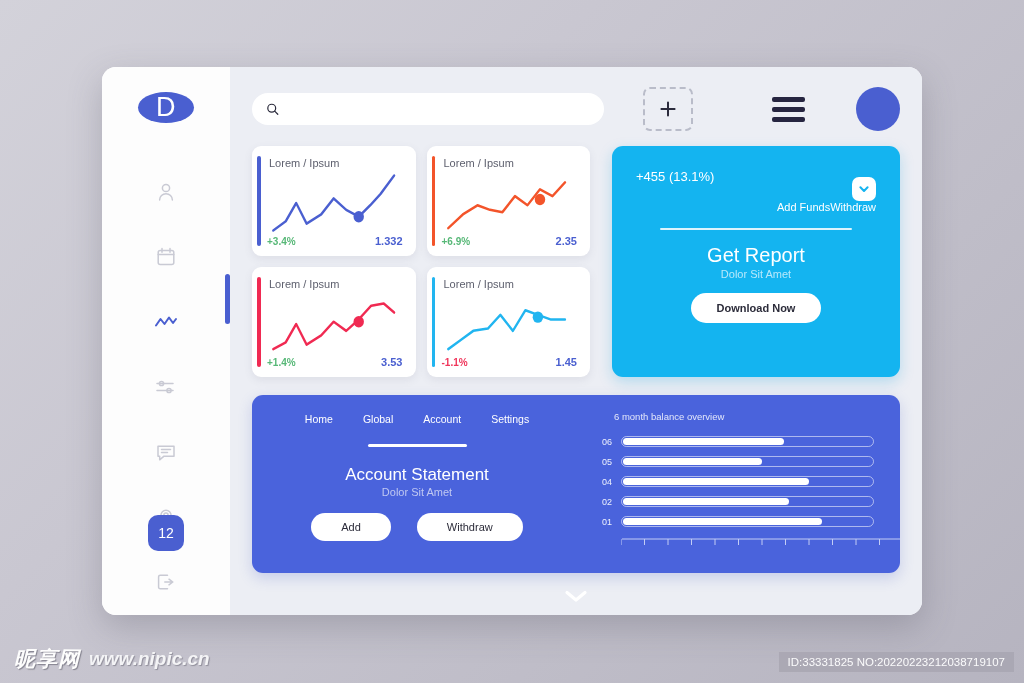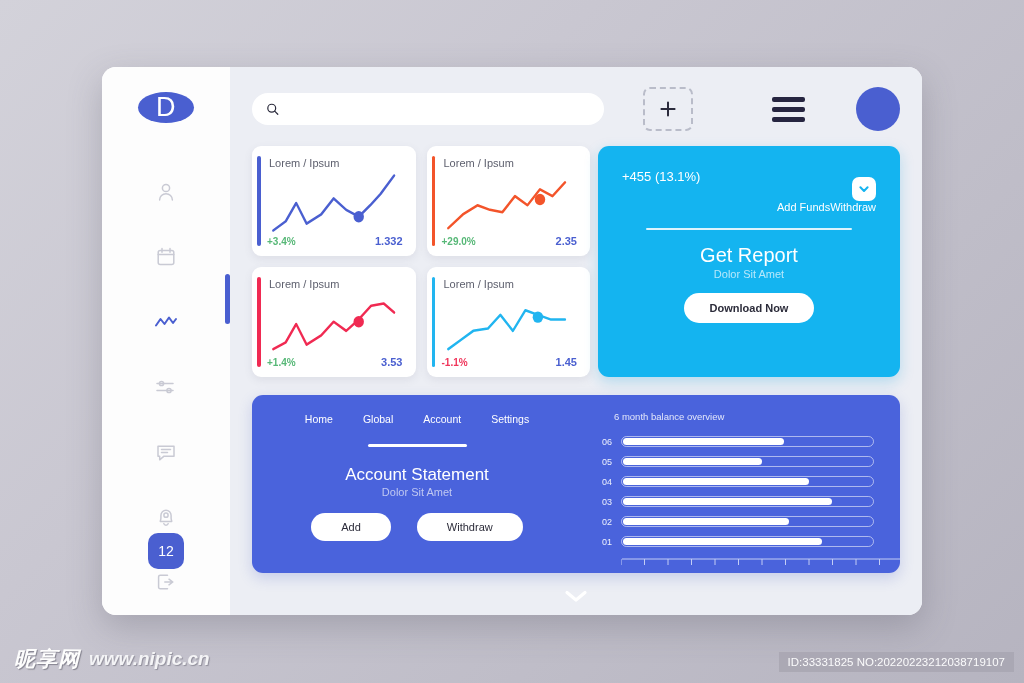--- a/index.html
+++ b/index.html
@@ -50,21 +50,21 @@
     display: flex; align-items: center; justify-content: center;
     margin-bottom: 19px;
     cursor: pointer;
   }
   .nav-item svg { display: block; }
   .nav-ico { stroke: #c9cad4; stroke-width: 1.5; fill: none;
              stroke-linecap: round; stroke-linejoin: round; }
   .nav-item.active .nav-ico { stroke: #4a5fd0; stroke-width: 2; }
   #side-badge {
     position: absolute;
-    bottom: 46px;
+    bottom: 64px;
     width: 36px; height: 36px;
     border-radius: 10px;
     background: #4a5fd0;
     color: #fff; font-size: 14px;
     display: flex; align-items: center; justify-content: center;
   }
   #active-indicator {
     position: absolute;
     right: 0; top: 207px;
     width: 5px; height: 50px;
@@ -114,21 +114,21 @@
   #menu-button span {
     display: block; width: 33px; height: 5px;
     border-radius: 2px; background: #262540;
   }
   #user-avatar {
     width: 44px; height: 44px; border-radius: 50%;
     background: #4a5fd0; margin-left: 34px; cursor: pointer;
   }
 
   
-  #content { margin-top: 17px; display: flex; gap: 8px; flex: 0 0 auto; }
+  #content { margin-top: 17px; display: flex; gap: 22px; flex: 0 0 auto; }
   #cards-grid {
     display: grid;
     grid-template-columns: 1fr 1fr;
     grid-template-rows: 1fr 1fr;
     gap: 11px;
     width: 338px;
   }
   .stat-card {
     background: #fff;
     border-radius: 9px;
@@ -377,21 +377,21 @@
         </div>
 
         <div class="stat-card">
           <div class="card-accent" style="background: rgb(243, 84, 42);"></div>
           <div class="card-title">Lorem / Ipsum</div>
           <svg class="card-spark" viewBox="0 0 130 56" preserveAspectRatio="none">
             <polyline fill="none" stroke-width="2.2" stroke-linecap="round" stroke-linejoin="round" points="6,50 20,38 34,30 46,34 58,36 70,22 82,30 94,16 106,22 118,10" stroke="#f3542a"></polyline>
             <circle r="5" cx="94" cy="25" fill="#f3542a"></circle>
           </svg>
           <div class="card-foot">
-            <span class="card-delta" style="color: rgb(87, 184, 119);">+29.0%</span>
+            <span class="card-delta" style="color: rgb(87, 184, 119);">+6.9%</span>
             <span class="card-value">2.35</span>
           </div>
         </div>
 
         <div class="stat-card">
           <div class="card-accent" style="background: rgb(240, 42, 82);"></div>
           <div class="card-title">Lorem / Ipsum</div>
           <svg class="card-spark" viewBox="0 0 130 56" preserveAspectRatio="none">
             <polyline fill="none" stroke-width="2.2" stroke-linecap="round" stroke-linejoin="round" points="6,50 18,44 28,28 38,46 52,38 64,26 76,34 88,24 100,12 112,10 122,18" stroke="#f02a52"></polyline>
             <circle r="5" cx="88" cy="26" fill="#f02a52"></circle>
@@ -463,26 +463,20 @@
             <div class="bar-row">
               <span class="bar-label">05</span>
               <div class="bar-track">
                 <div class="bar-fill" style="width: calc(56% - 2px);"></div>
               </div>
             </div>
             <div class="bar-row">
               <span class="bar-label">04</span>
               <div class="bar-track">
                 <div class="bar-fill" style="width: calc(75% - 2px);"></div>
-              </div>
-            </div>
-            <div class="bar-row">
-              <span class="bar-label">03</span>
-              <div class="bar-track">
-                <div class="bar-fill" style="width: calc(84% - 2px);"></div>
               </div>
             </div>
             <div class="bar-row">
               <span class="bar-label">02</span>
               <div class="bar-track">
                 <div class="bar-fill" style="width: calc(67% - 2px);"></div>
               </div>
             </div>
             <div class="bar-row">
               <span class="bar-label">01</span>

